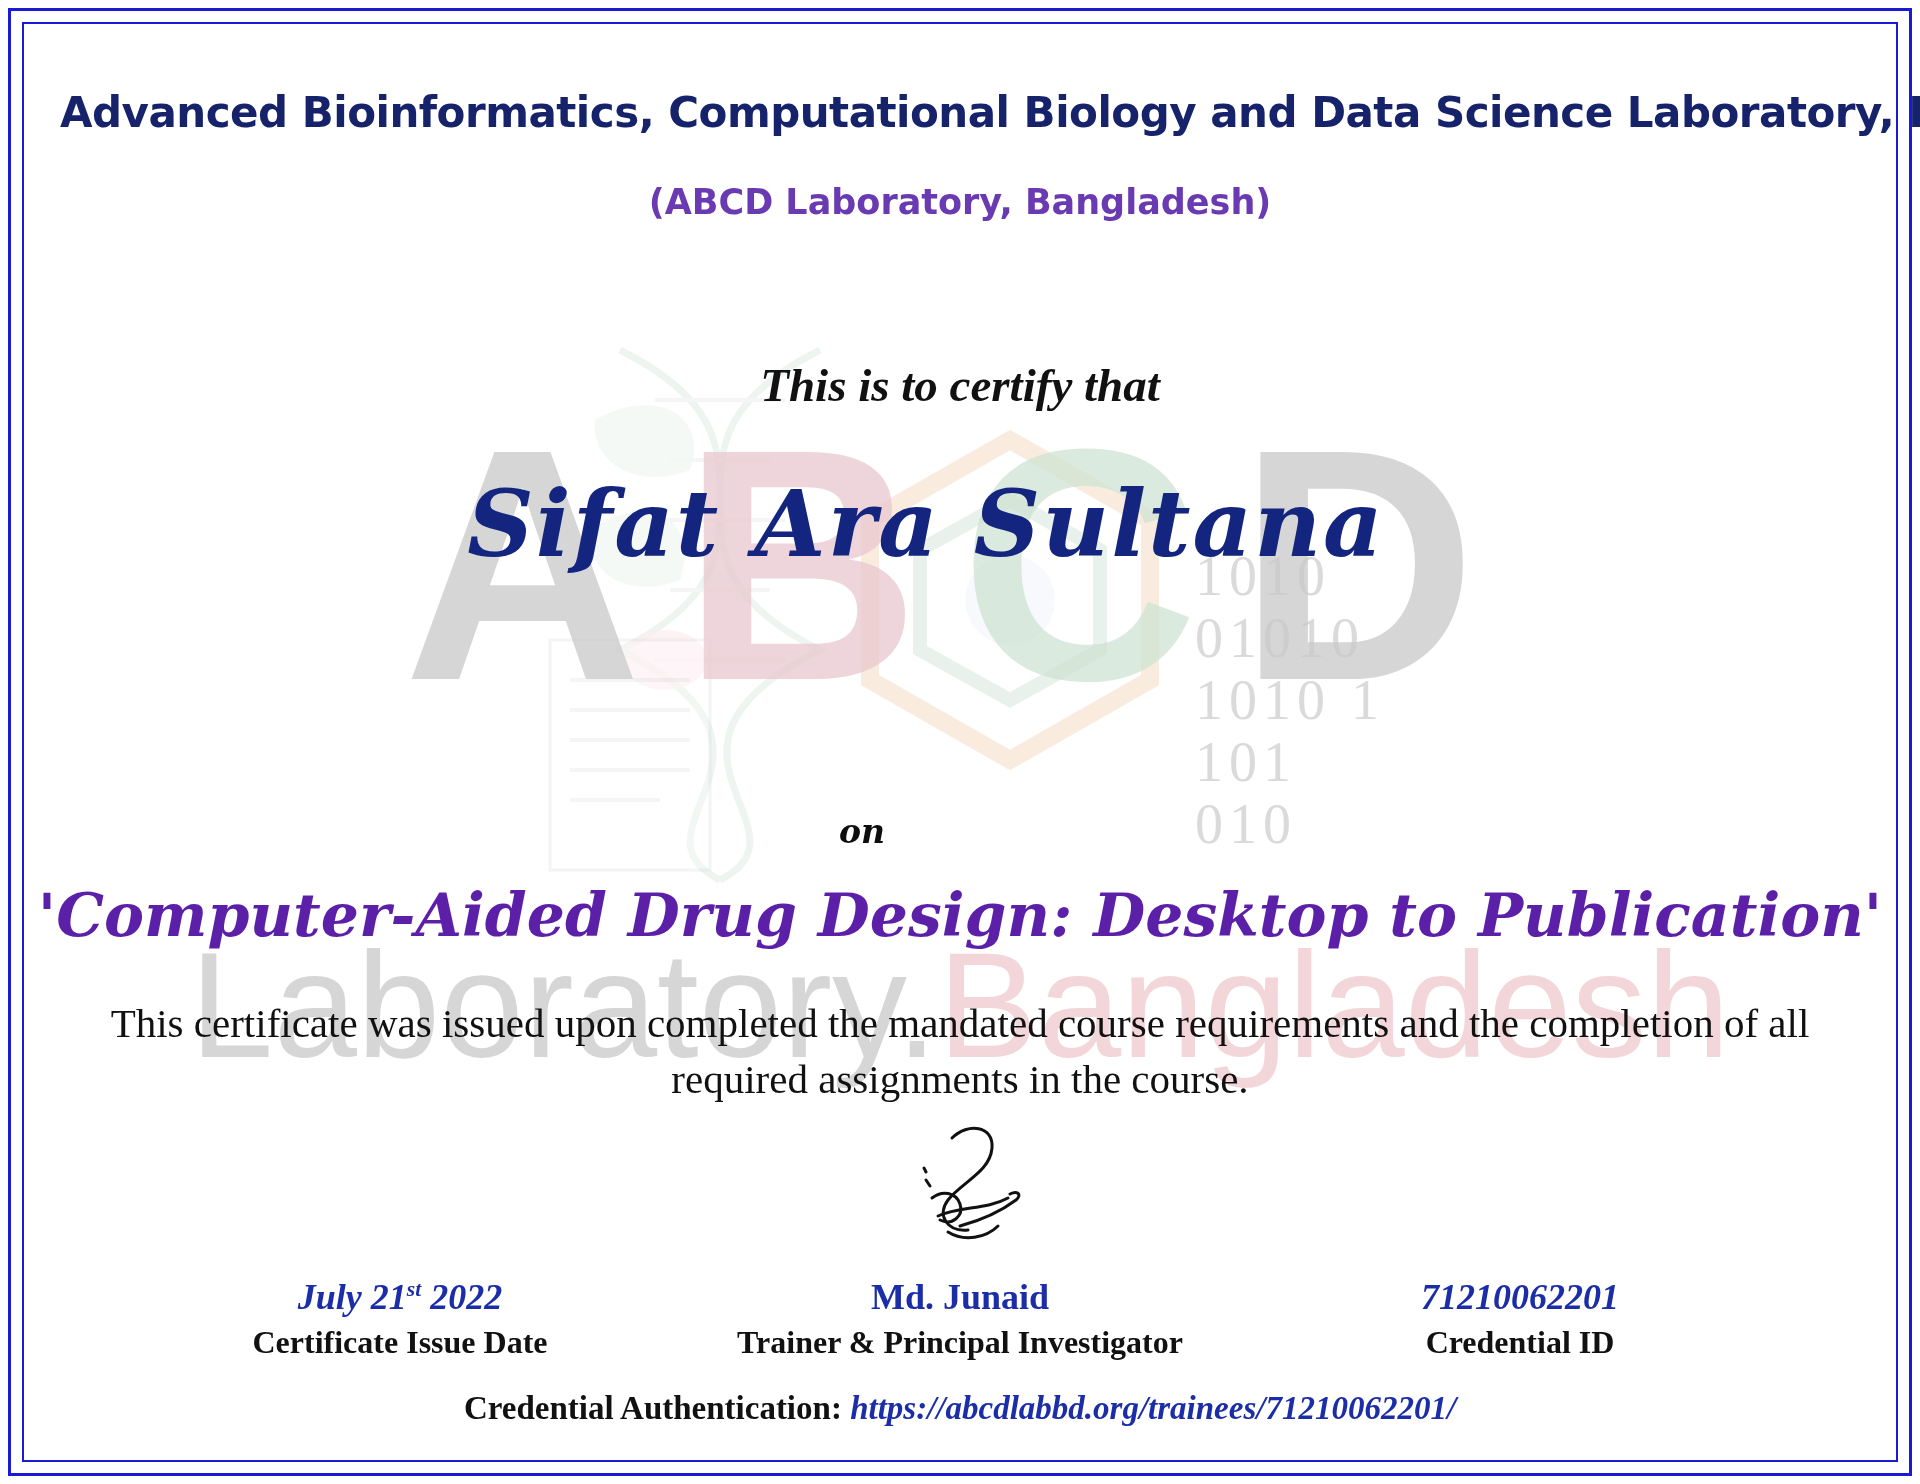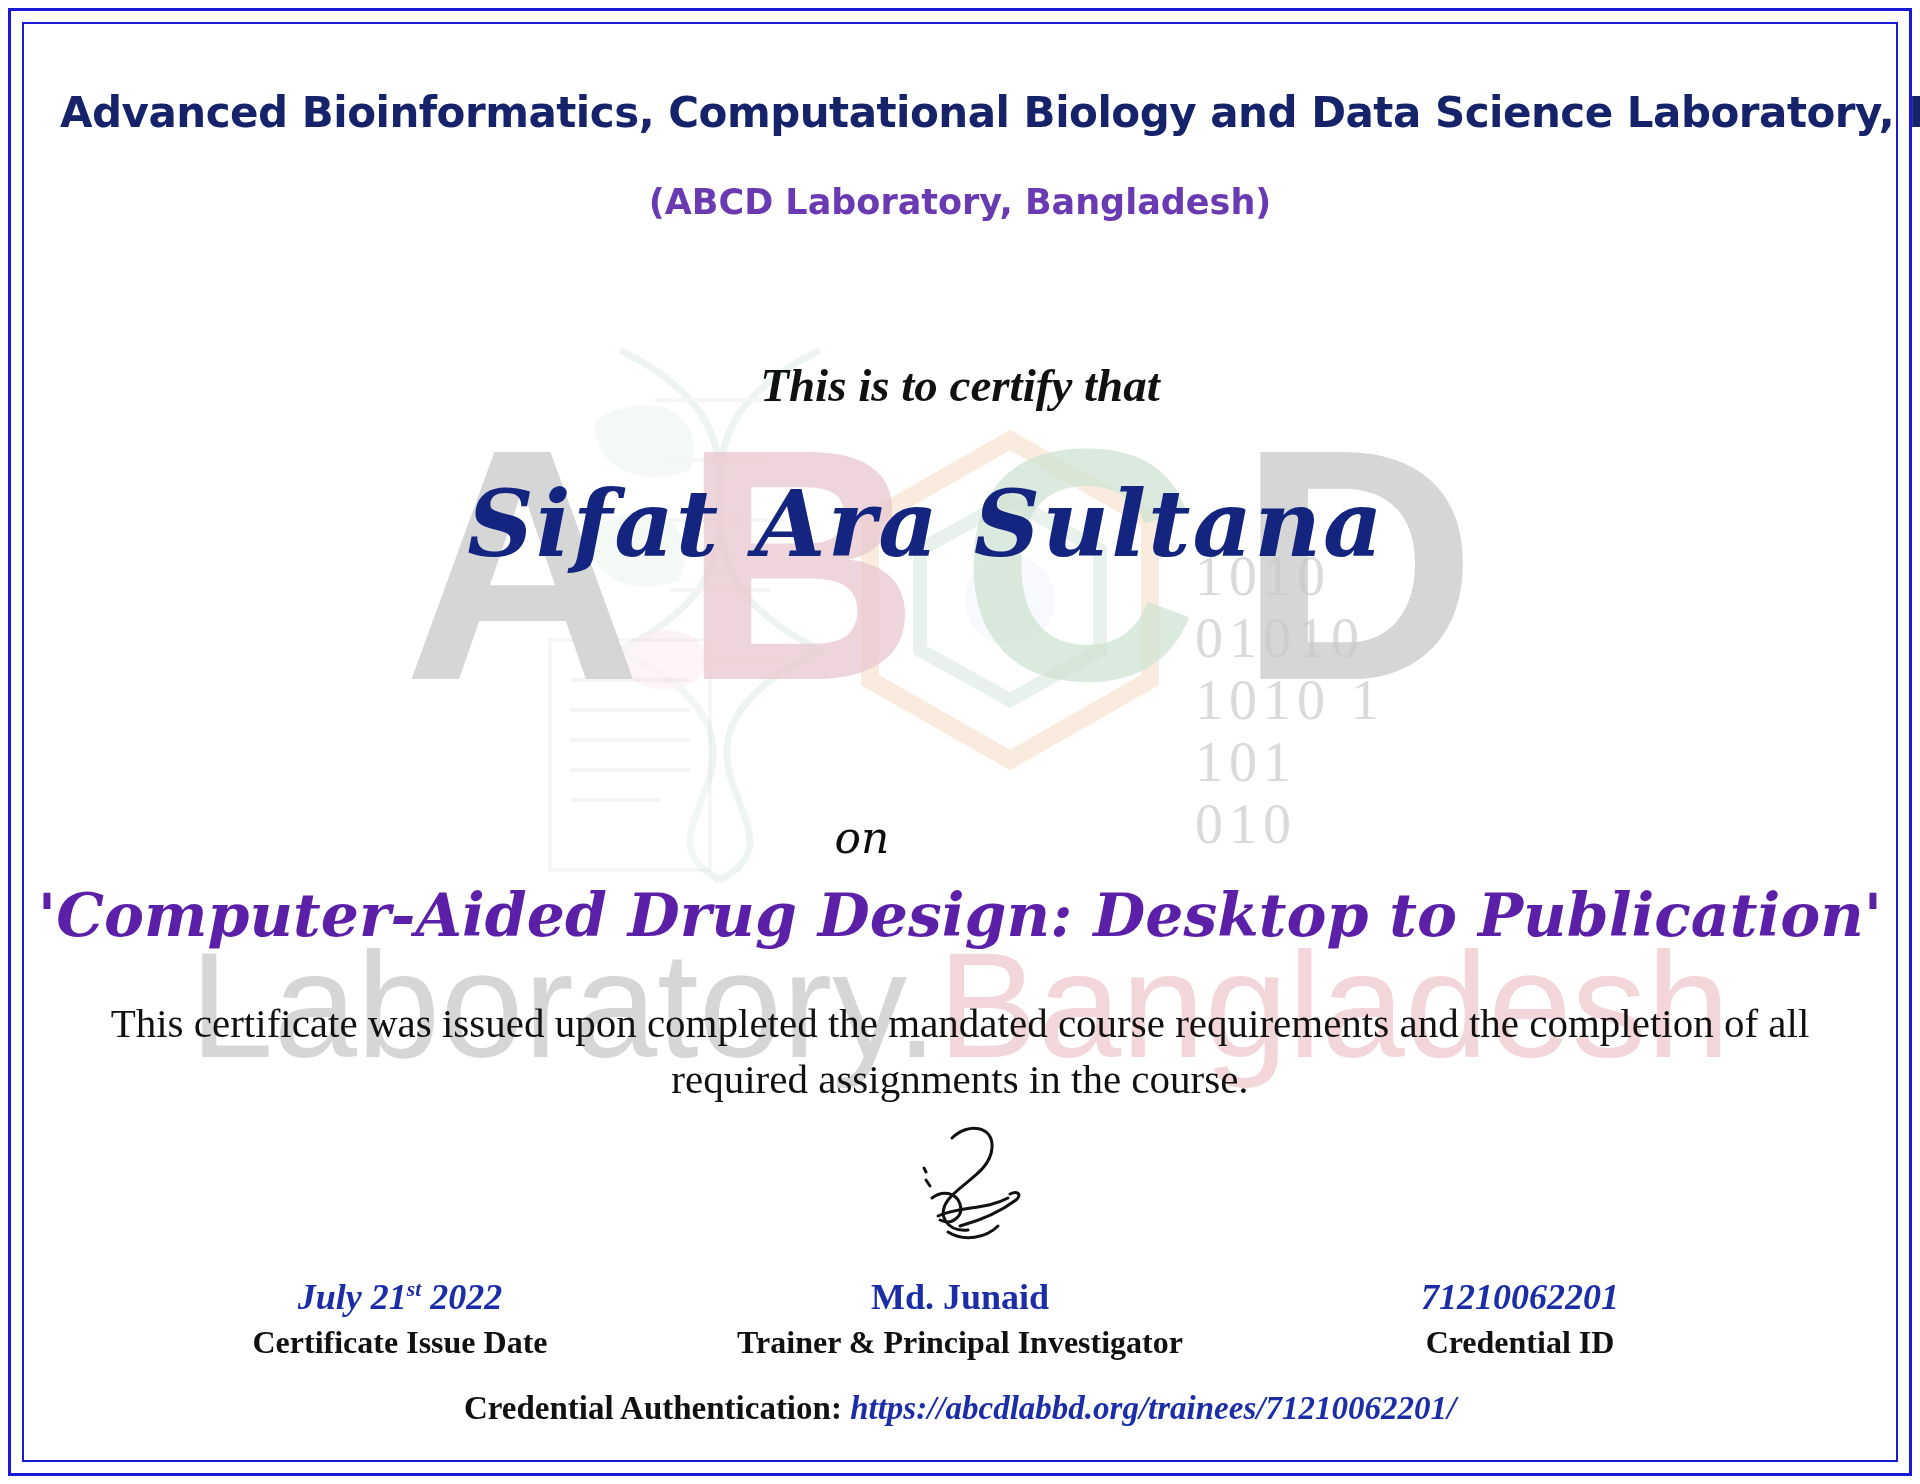--- a/index.html
+++ b/index.html
@@ -203,22 +203,22 @@
     letter-spacing: 1px;
   }
   .course-on {
     position: absolute;
     top: 812px;
     left: 0;
     width: 1724px;
     text-align: center;
     font-family: "DejaVu Serif", serif;
     font-style: italic;
-    font-weight: normal;
-    font-size: 44px;
+    font-weight: bold;
+    font-size: 33px;
     color: #0d0d0d;
   }
   .course-title {
     position: absolute;
     top: 880px;
     left: 0;
     width: 1920px;
     text-align: center;
     font-family: "DejaVu Serif", serif;
     font-style: italic;

